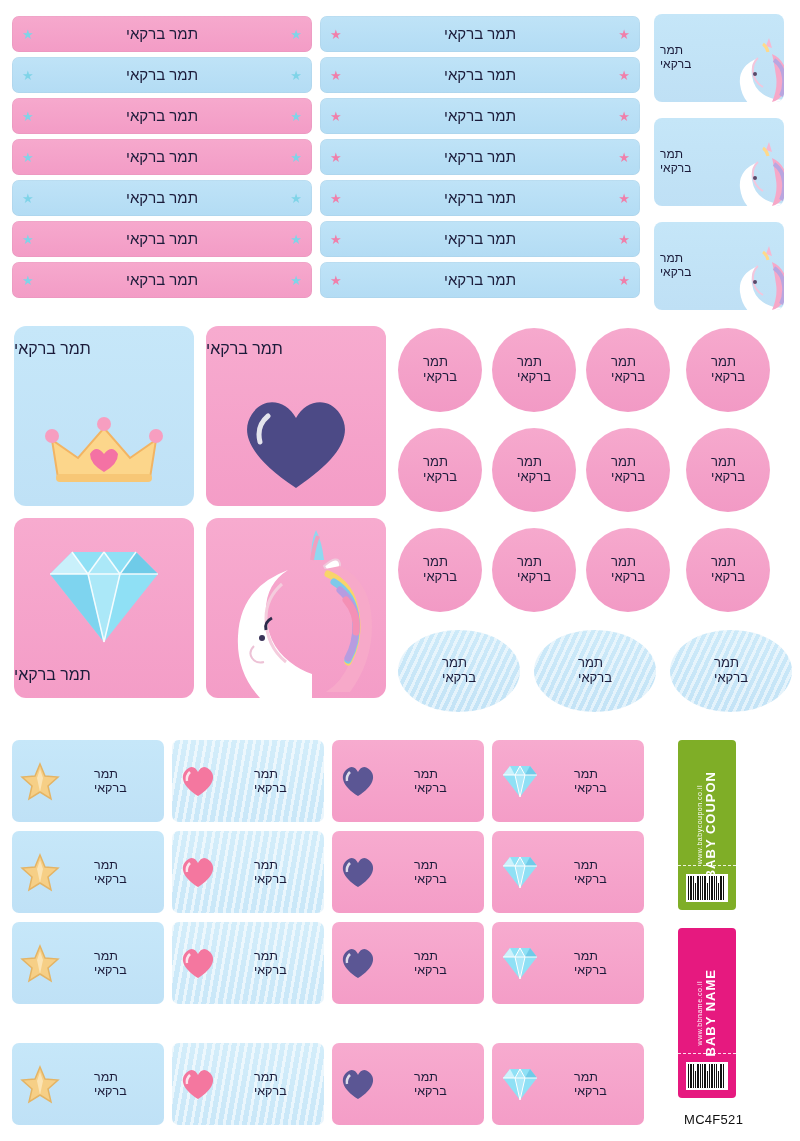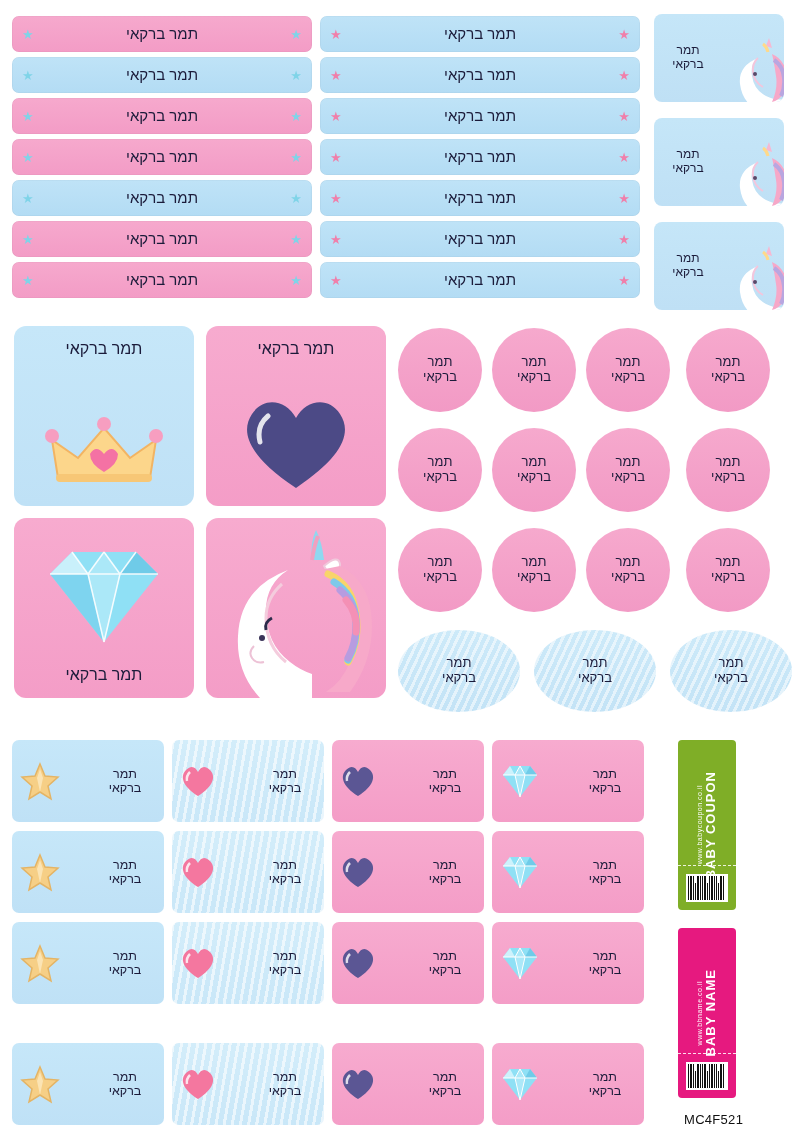--- a/index.html
+++ b/index.html
@@ -11,21 +11,21 @@
     font-family: "Liberation Sans", sans-serif;
     position: relative;
     overflow: hidden;
   }
   .sheet { position:relative; width:800px; height:1141px; }
 
   
   .txt {
     direction: rtl;
     unicode-bidi: bidi-override;
-    text-align:center;
+    text-align:left;
     color:#1b1b3a;
     line-height:1.15;
     white-space:pre-line;
     font-weight:500;
   }
 
   
   .strip {
     position:absolute;
     border-radius:7px;

